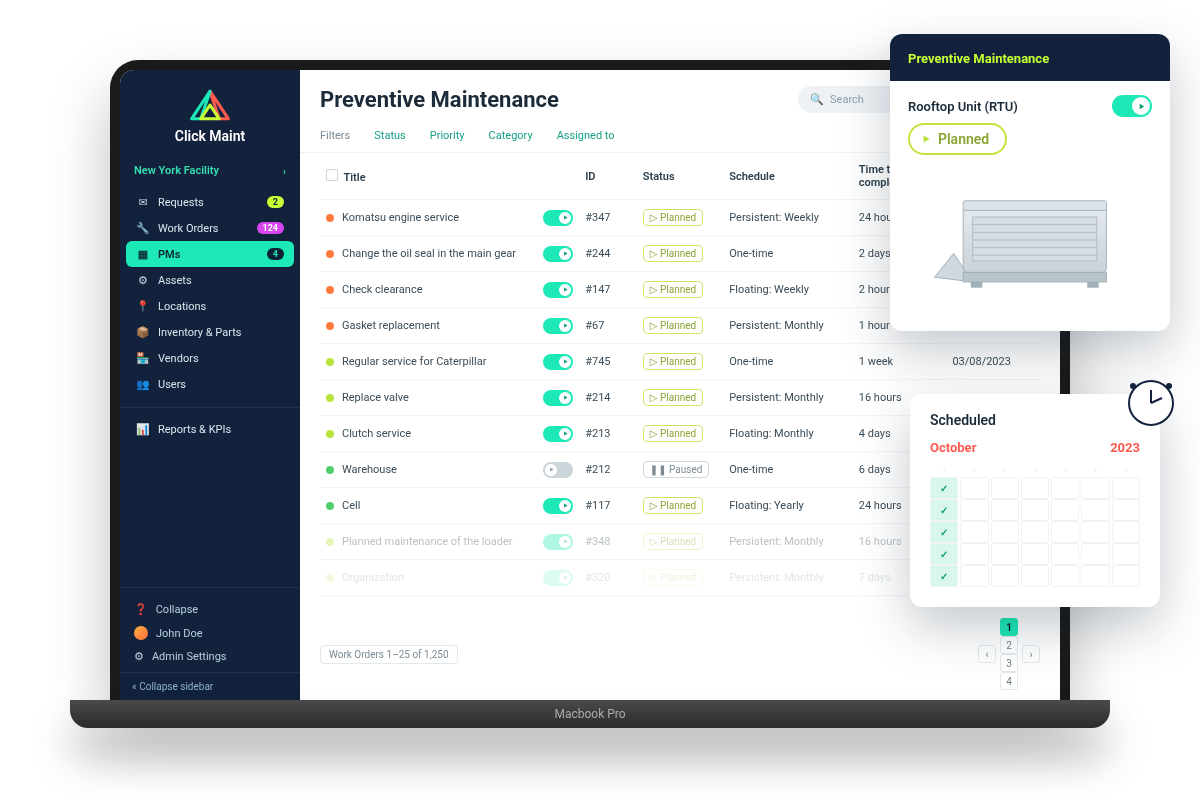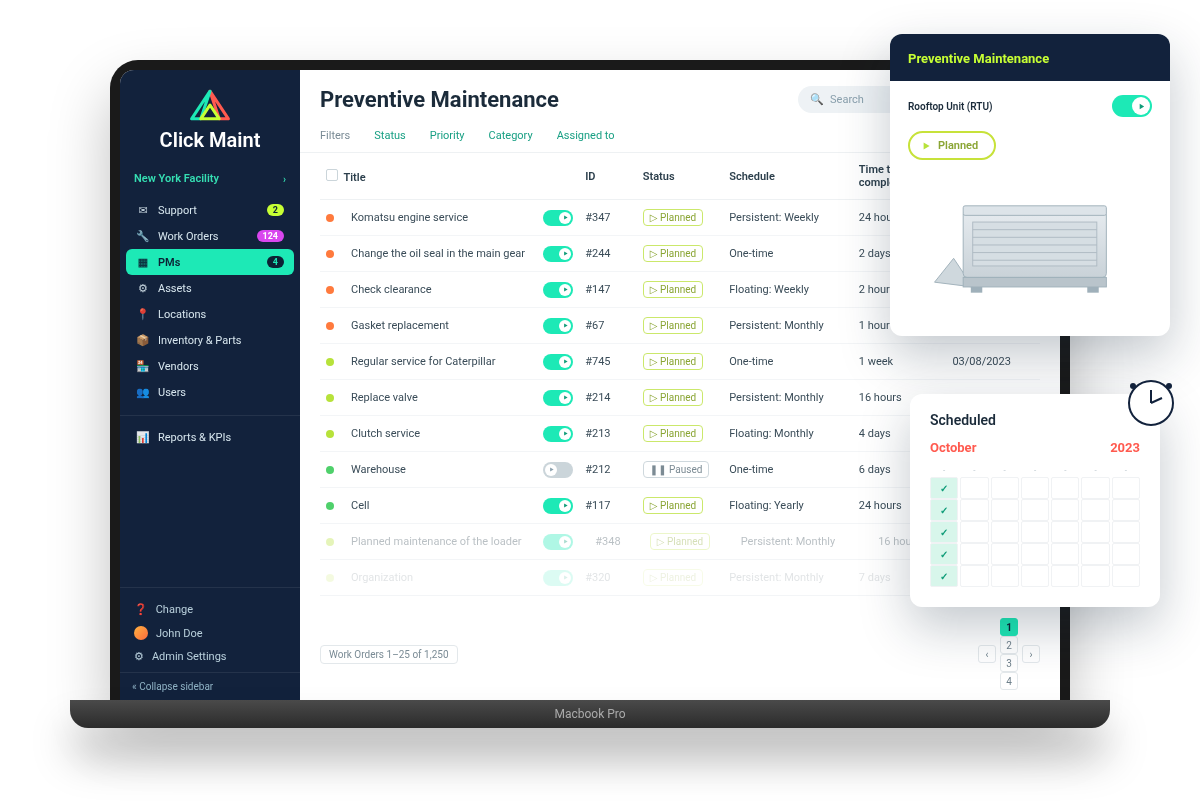--- a/index.html
+++ b/index.html
@@ -16,21 +16,21 @@
     position: absolute; left: 70px; top: 700px; width: 1040px; height: 28px;
     background: linear-gradient(#4a4a4a,#2b2b2b); border-radius: 0 0 18px 18px;
     box-shadow: 0 30px 40px rgba(0,0,0,.25);
     display:flex; align-items:center; justify-content:center; color:#aaa; font-size:12px;
   }
 
   
   .sidebar { width: 180px; background: #12223c; color:#cfe6ef; display:flex; flex-direction:column; font-size:11px; }
   .logo-zone { padding: 18px 10px 10px 10px; text-align:center; }
   .logo-tri svg { width:46px; height:34px; display:block; margin:0 auto 6px auto; }
-  .brand { color:#fff; font-weight:600; font-size:20px; }
+  .brand { color:#fff; font-weight:600; font-size:14px; }
   .facility { color:#35dfb3; font-weight:600; padding:10px 14px 8px 14px; font-size:11px; display:flex; align-items:flex-end; justify-content:space-between; }
   .facility .chev { color:#35dfb3; font-size:10px; }
   .nav { list-style:none; padding: 4px 6px; }
   .nav li { display:flex; align-items:center; gap:8px; padding:6px 10px; border-radius:6px; color:#d7e6ee; cursor:pointer; position:relative; }
   .nav li .ico { width:14px; height:14px; display:inline-flex; align-items:center; justify-content:center; opacity:.9; }
   .nav li.active { background:#1de9b6; color:#0c2235; font-weight:600; }
   .nav li .badge { margin-left:auto; background:#c7ff34; color:#0c2235; border-radius:8px; font-size:9px; padding:1px 6px; font-weight:700; }
   .nav li .badge.red { background:#d946ef; color:#fff; }
   .nav li .badge.teal { background:#0c2235; color:#1de9b6; }
   .sidebar-bottom { margin-top:auto; padding:10px 12px 4px 12px; border-top:1px solid rgba(255,255,255,.08); }
@@ -46,49 +46,49 @@
   .sched-icon { color:#19c29a; font-size:16px; margin-left:12px; }
   .filterbar { display:flex; gap:24px; padding:10px 20px 10px 20px; border-bottom:1px solid #eef1f3; }
   .filterbar span { color:#19a084; font-size:11px; cursor:pointer; }
   .filterbar .lbl { color:#7a8b95; cursor:default; }
 
   
   .table-wrap { flex:1; overflow:hidden; padding:0 20px; position:relative; }
   table { width:100%; border-collapse:collapse; font-size:11px; color:#3a4c58; }
   th { text-align:left; font-weight:600; color:#2c3f4c; padding:10px 6px; border-bottom:1px solid #eef1f3; }
   td { padding:9px 6px; border-bottom:1px solid #f3f5f7; white-space:nowrap; }
-  .title-cell { display:flex; align-items:center; gap:17px; }
+  .title-cell { display:flex; align-items:center; gap:8px; }
   .dot { width:8px; height:8px; border-radius:50%; display:inline-block; }
   .dot.orange{background:#ff7a3d;} .dot.lime{background:#b7e23a;} .dot.green{background:#4fd06b;}
   .toggle { width:30px; height:16px; border-radius:10px; background:#1de9b6; display:inline-flex; align-items:center; justify-content:flex-end; padding:2px; }
   .toggle.off { background:#cbd5da; justify-content:flex-start; }
   .toggle .knob { width:12px; height:12px; border-radius:50%; background:#fff; display:flex; align-items:center; justify-content:center; }
   .toggle .knob svg{width:7px;height:7px;}
   .status-pill { border:1px solid #cbe86b; color:#8aa534; border-radius:4px; padding:2px 6px; font-size:10px; display:inline-flex; align-items:center; gap:4px; }
   .status-pill.paused { border-color:#cfd8dd; color:#7c8b94; }
-  .fade-row td { opacity:.35;text-align:center; }
+  .fade-row td { opacity:.35; }
   .fade-row2 td { opacity:.15; }
 
   .footer { display:flex; align-items:center; justify-content:space-between; padding:10px 20px; font-size:10px; color:#7a8b95; }
   .pager { display:flex; align-items:center; gap:4px; }
   .pager .pg { width:18px; height:18px; border:1px solid #e3e8eb; border-radius:3px; display:flex; align-items:center; justify-content:center; color:#6d7f8a; cursor:pointer; }
   .pager .pg.active { background:#1de9b6; border-color:#1de9b6; color:#0c2235; font-weight:700; }
   .count-pill{ border:1px solid #e3e8eb; border-radius:4px; padding:3px 8px; }
 
   
   .card { position:absolute; background:#fff; border-radius:12px; box-shadow:0 20px 50px rgba(20,40,60,.25); }
   .card-pm { right:30px; top:34px; width:280px; overflow:hidden; }
   .card-pm .hdr { background:#12223c; padding:14px 18px; }
   .card-pm .hdr span { color:#c7ff34; font-weight:700; font-size:13px; }
   .card-pm .body { padding:14px 18px 22px 18px; }
-  .rtu-row { display:flex; align-items:center; justify-content:space-between; font-size:10px; color:#1b2b3a; font-weight:600; }
+  .rtu-row { display:flex; align-items:center; justify-content:space-between; font-size:13px; color:#1b2b3a; font-weight:600; }
   .big-toggle { width:40px; height:22px; border-radius:12px; background:#1de9b6; display:flex; align-items:center; justify-content:flex-end; padding:2px; }
   .big-toggle .knob{width:18px;height:18px;border-radius:50%;background:#fff;display:flex;align-items:center;justify-content:center;}
   .big-toggle .knob svg{width:9px;height:9px;}
-  .planned-chip { margin-top:14px; display:inline-flex; align-items:center; gap:6px; border:2px solid #c7e23a; border-radius:18px; padding:6px 16px 6px 10px; color:#8aa534; font-size:11px; font-weight:600; }
+  .planned-chip { margin-top:6px; display:inline-flex; align-items:center; gap:6px; border:2px solid #c7e23a; border-radius:18px; padding:6px 16px 6px 10px; color:#8aa534; font-size:14px; font-weight:600; }
   .rtu-img { margin-top:14px; height:140px; display:flex; align-items:center; justify-content:center; }
 
   .card-sched { right:40px; top:394px; width:250px; padding:18px 20px 20px 20px; }
   .sched-title { font-size:14px; font-weight:600; color:#1b2b3a; }
   .clock { position:absolute; right:-18px; top:-18px; width:54px; height:54px; }
   .month-row { display:flex; justify-content:space-between; margin-top:12px; font-size:13px; font-weight:700; }
   .month-row .m { color:#ff5a4f; } .month-row .y { color:#ff5a4f; }
   .cal { margin-top:8px; }
   .cal-row { display:grid; grid-template-columns:repeat(7,1fr); gap:2px; }
   .cal-cell { height:22px; border:1px solid #f0f2f4; border-radius:2px; display:flex; align-items:center; justify-content:center; font-size:10px; color:#8aa0ad; }
@@ -114,21 +114,21 @@
         </div>
         <div class="brand">Click Maint</div>
       </div>
       <div class="facility">
         <span>New York Facility</span>
         <span class="chev">›</span>
       </div>
       <ul class="nav">
         <li>
             <span class="ico">✉</span>
-            <span>Support</span>
+            <span>Requests</span>
             <span class="badge">2</span>
           </li>
         <li>
             <span class="ico">🔧</span>
             <span>Work Orders</span>
             <span class="badge red">124</span>
           </li>
         <li class="active">
             <span class="ico">▦</span>
             <span>PMs</span>
@@ -157,21 +157,21 @@
       </ul>
       <ul class="nav" style="margin-top:6px;border-top:1px solid rgba(255,255,255,.08);padding-top:8px">
         <li>
             <span class="ico">📊</span>
             <span>Reports &amp; KPIs</span>
           </li>
       </ul>
       <div class="sidebar-bottom">
         <div class="sb-row">
             <span class="ico">❓</span>
-            <span>Change</span>
+            <span>Collapse</span>
           </div>
         <div class="sb-row">
             <span class="avatar"></span>
             <span>John Doe</span>
           </div>
         <div class="sb-row">
             <span class="ico">⚙</span>
             <span>Admin Settings</span>
           </div>
       </div>

